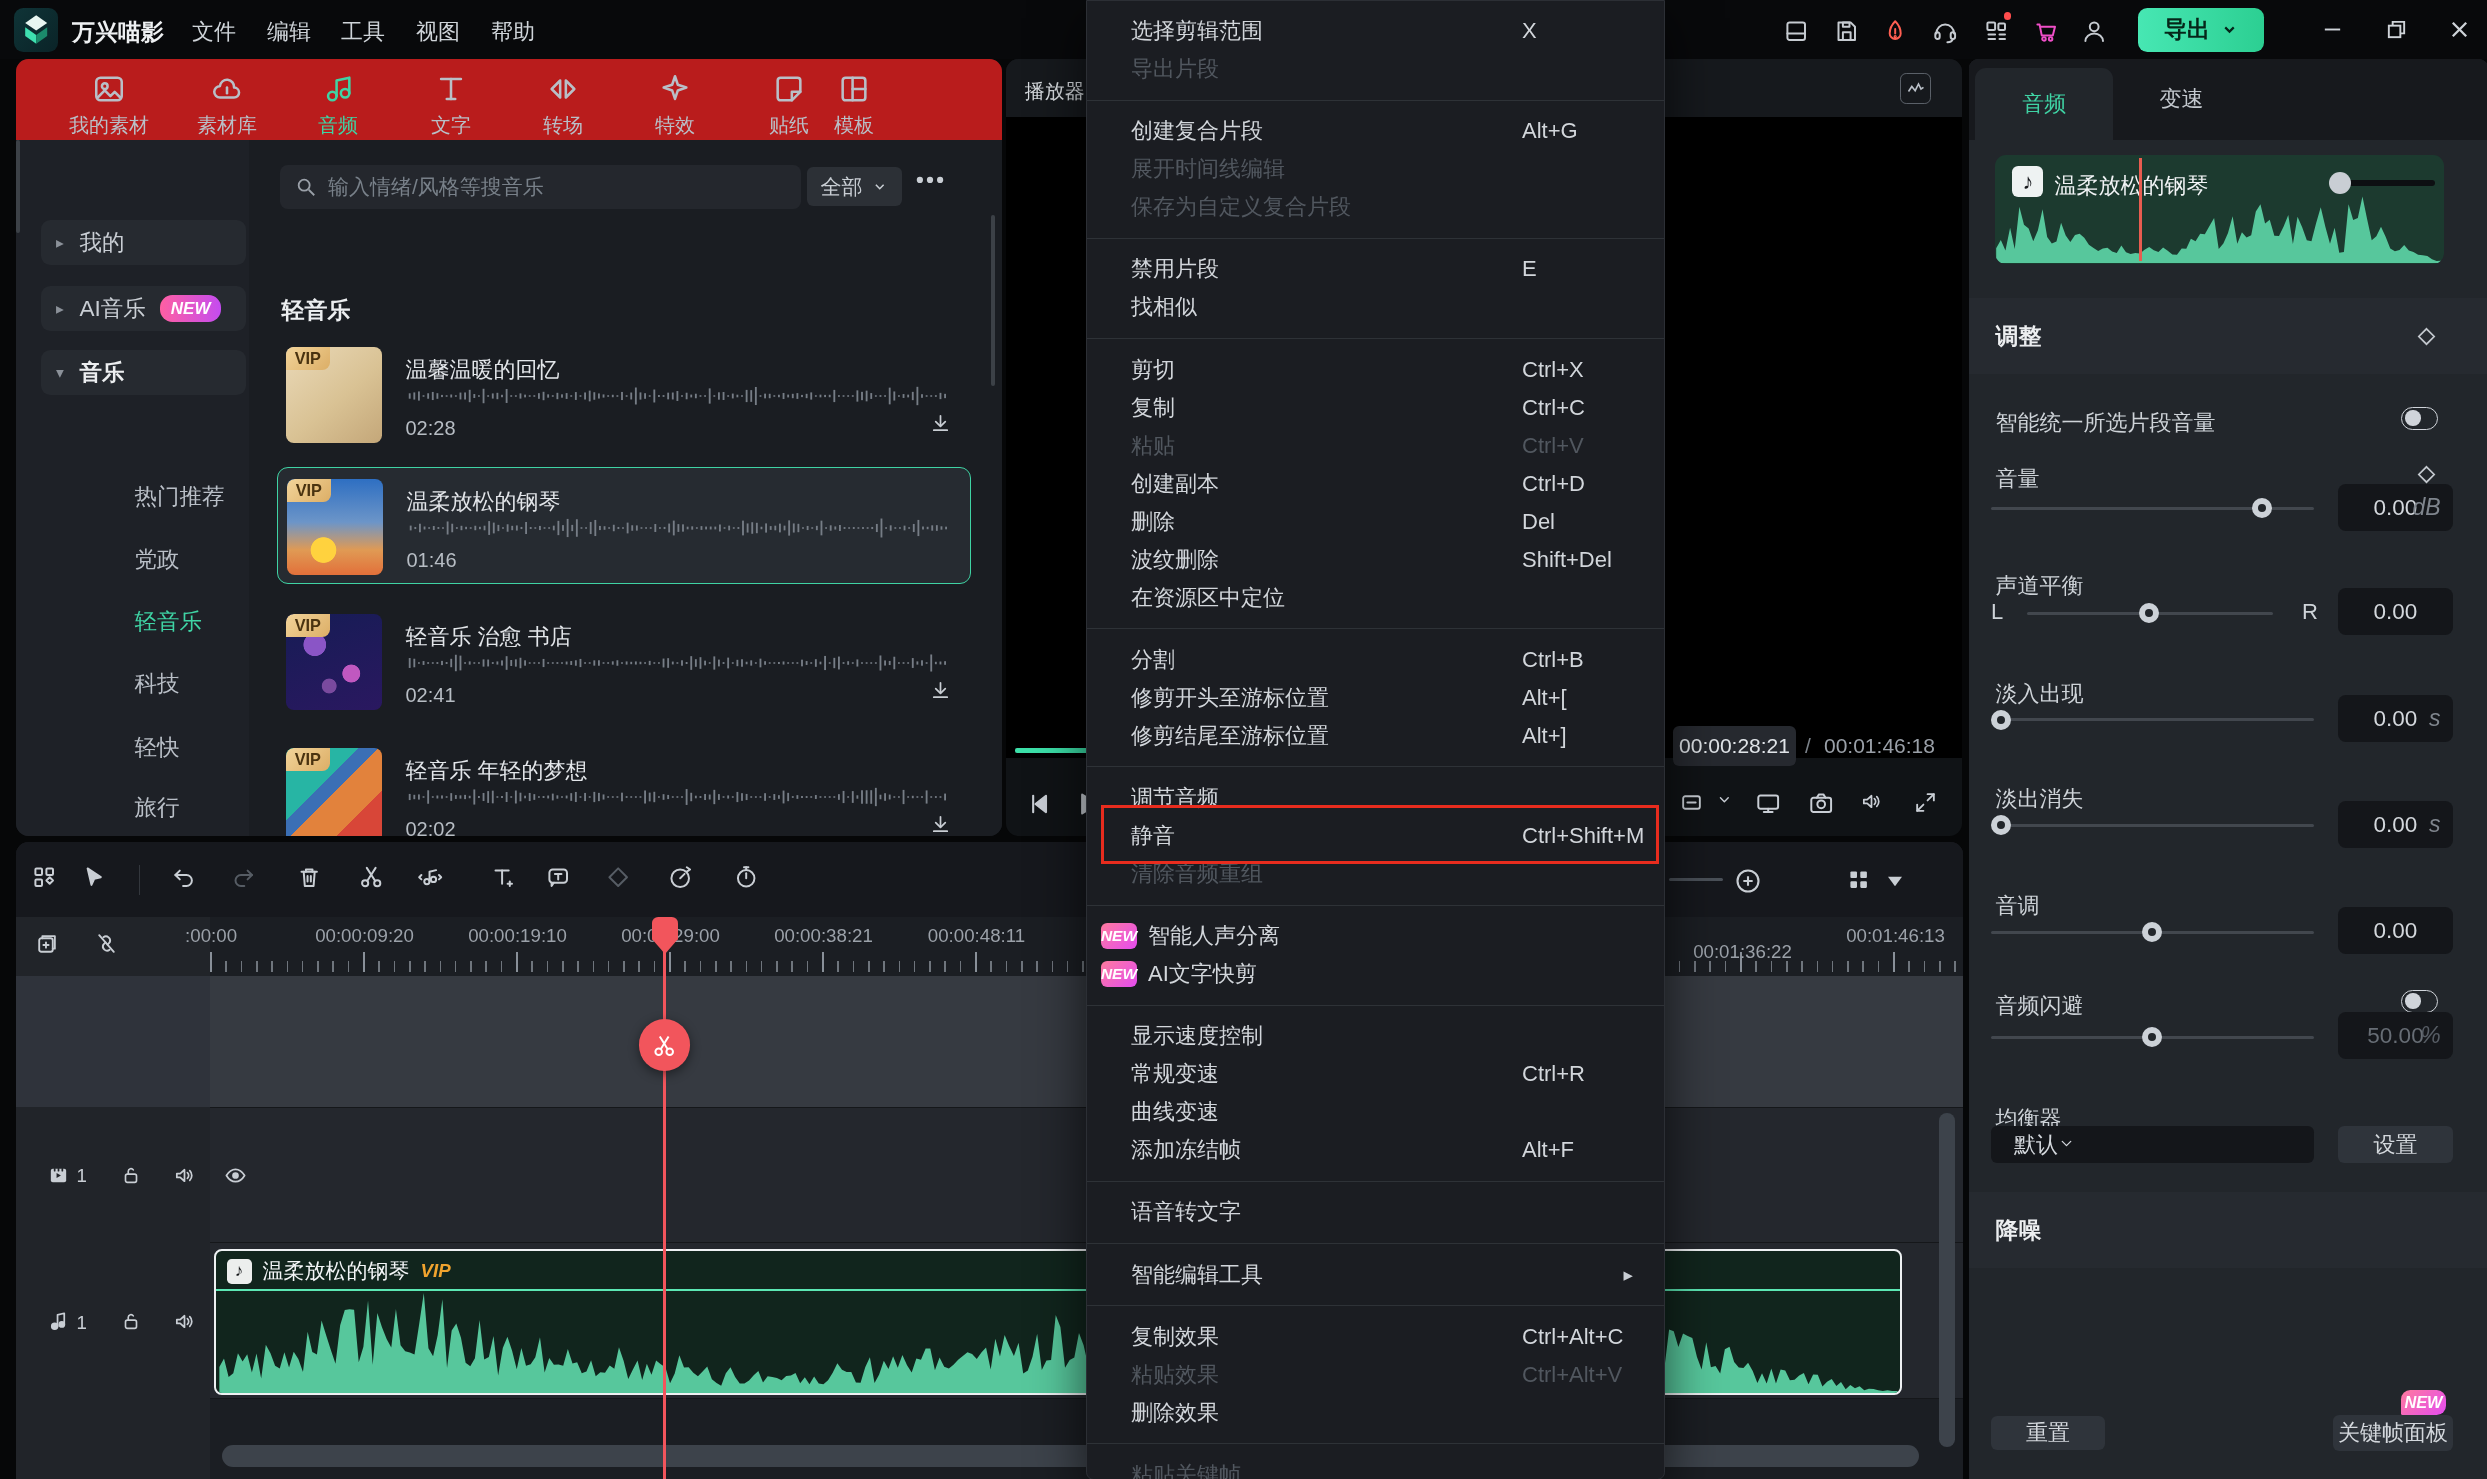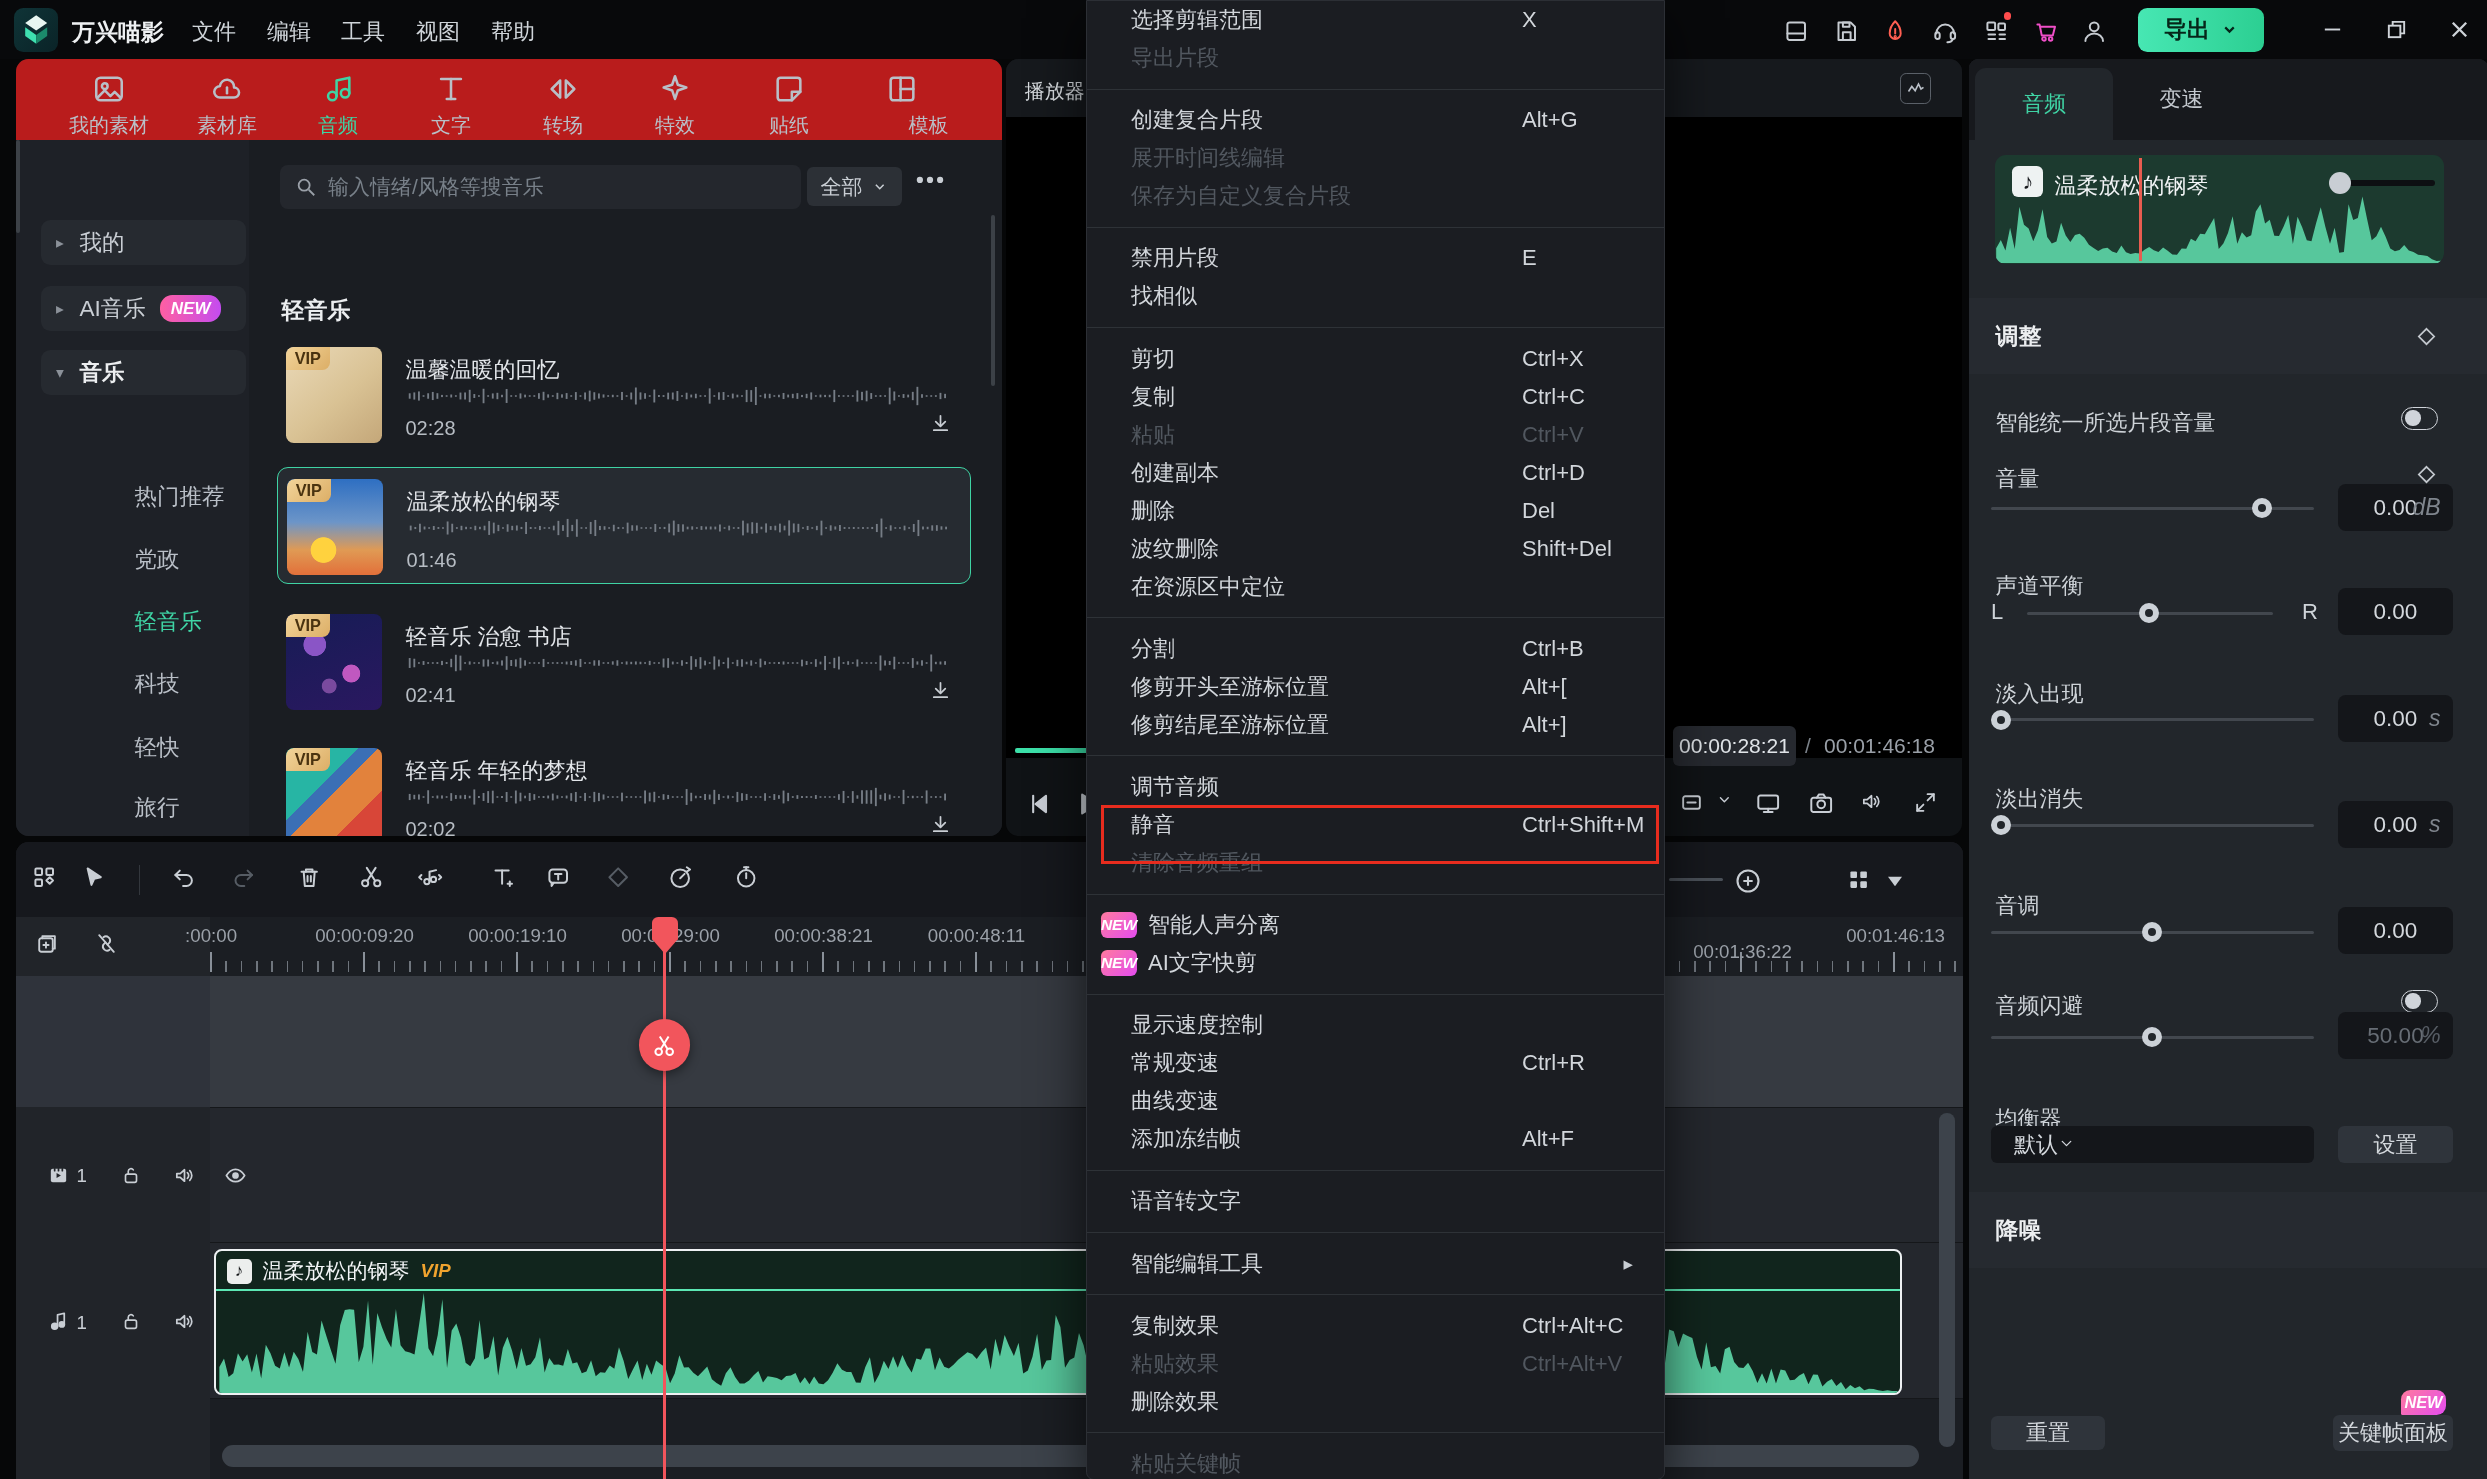--- a/index.html
+++ b/index.html
@@ -152,21 +152,21 @@
   #playhead-cap { left:652px; top:917px; width:26.4px; height:23px; background:#f2555c; border-radius:6.2px 6.2px 1.6px 1.6px; z-index:6; }
   #playhead-tip { left:652px; top:939px; width:0; height:0; border-left:13.2px solid rgba(0,0,0,0);
                   border-right:13.2px solid rgba(0,0,0,0); border-top:15.5px solid #f2555c; z-index:6; }
   #ph-scissors { left:639px; top:1019px; width:51px; height:52px; background:#f2555c; border-radius:26px;
                  display:flex; align-items:center; justify-content:center; color:#fff; z-index:7;
                  box-shadow:0 3.1px 11px rgba(0,0,0,.45); }
 
   
   #ctx-menu { left:1086px; top:0; width:579px; height:1480px; background:#1b1d22; border:0.8px solid #2c2f35;
               border-radius:0 0 7.8px 7.8px; box-shadow:0 18.7px 54px rgba(0,0,0,.65); z-index:50; overflow:hidden;
-              }
+              padding-top:11px; }
   .mi { position:relative; height:38px; display:flex; align-items:center; font-size:22px; color:#d2d6db; }
   .mi .lb { margin-left:44px; }
   .mi .sc { position:absolute; left:435px; }
   .mi.disabled .lb, .mi.disabled .sc { color:#51575f; }
   .mi .mnew { position:absolute; left:14px; width:36px; height:26.4px; border-radius:6.2px;
               background:linear-gradient(135deg,#ff7a9e,#e44cf0); color:#fff; font-size:15.5px; font-weight:bold;
               font-style:italic; display:flex; align-items:center; justify-content:center; }
   .mi.hasbadge .lb { margin-left:61px; }
   .mi .subarrow { position:absolute; right:31px; color:#c9ced4; font-size:18.7px; }
   .msep { height:0.8px; background:#2e3237; margin:11.7px 0; }
@@ -330,21 +330,21 @@
       </div>
       <div class="mtab" style="left: 727px;">
         <div class="mt-ic">
           <svg width="34" height="34" viewBox="0 0 24 24" fill="none" stroke="currentColor" stroke-width="1.8" stroke-linecap="round" stroke-linejoin="round">
             <path d="M4 6 a2 2 0 0 1 2 -2 h12 a2 2 0 0 1 2 2 v8 l-6 6 H6 a2 2 0 0 1 -2 -2 z"></path>
             <path d="M20 14 h-6 v6"></path>
           </svg>
         </div>
         <div class="mt-lb">贴纸</div>
       </div>
-      <div class="mtab" style="left: 840px; text-align: right;">
+      <div class="mtab" style="left: 792px;">
         <div class="mt-ic">
           <svg width="34" height="34" viewBox="0 0 24 24" fill="none" stroke="currentColor" stroke-width="1.8" stroke-linecap="round" stroke-linejoin="round">
             <rect x="4" y="4" width="16" height="16" rx="2"></rect>
             <line x1="11" y1="4" x2="11" y2="20"></line>
             <line x1="11" y1="12" x2="20" y2="12"></line>
           </svg>
         </div>
         <div class="mt-lb">模板</div>
       </div>
     </div>

